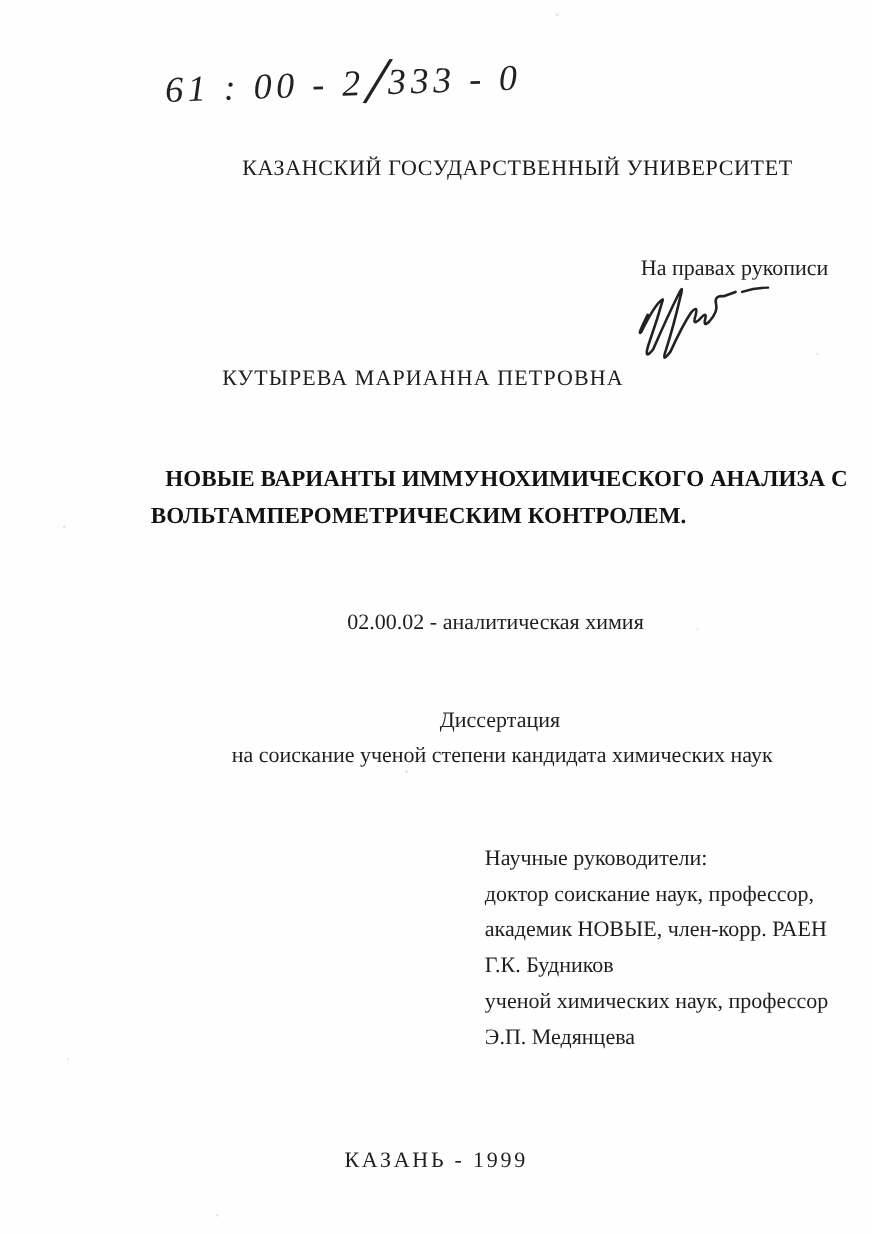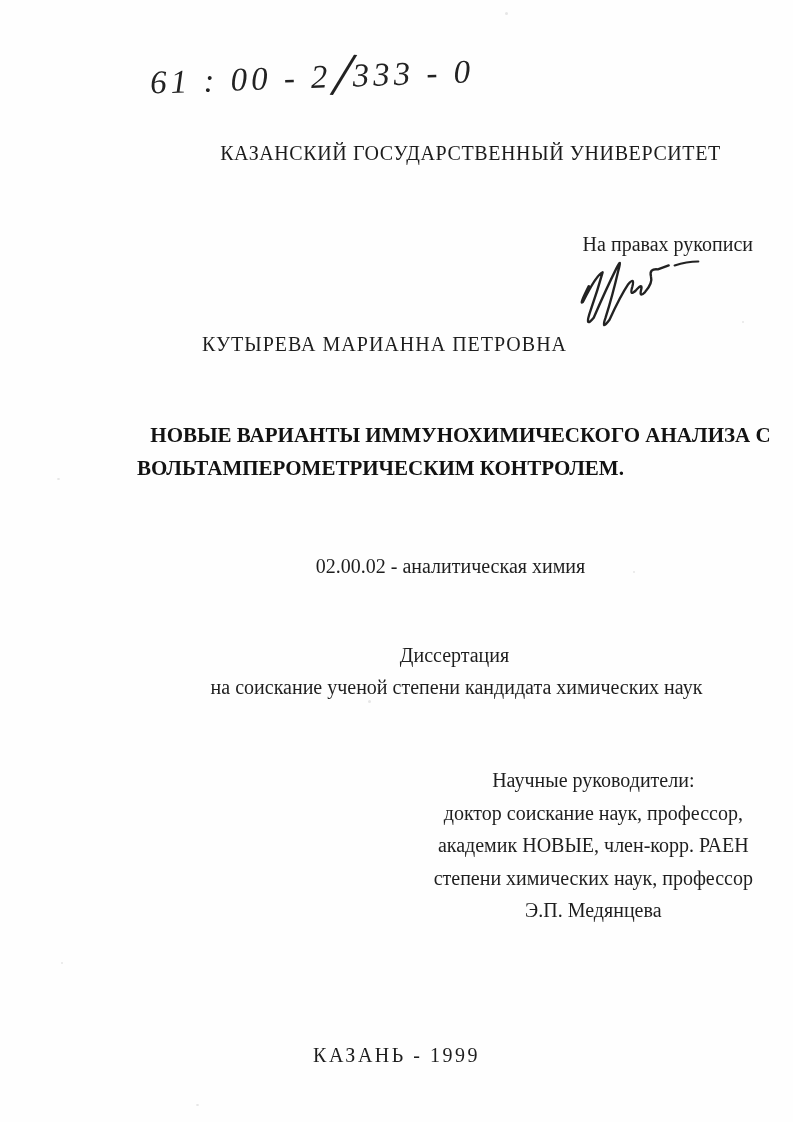--- a/index.html
+++ b/index.html
@@ -96,21 +96,21 @@
     font-size: 20px;
   }
   .degree-line {
     top: 676px;
     margin-left: 60px;
     font-size: 20px;
   }
   .supervisors {
     top: 764px;
     right: 40px;
-    text-align: center;
+    text-align: left;
     font-size: 20px;
     line-height: 32.5px;
     white-space: nowrap;
   }
   .city-year {
     top: 1044px;
     font-size: 20px;
     letter-spacing: 2.5px;
   }
   .speck {
@@ -147,21 +147,22 @@
 
   <div class="abs centered specialty">02.00.02 - аналитическая химия</div>
 
   <div class="abs centered work-type">Диссертация</div>
   <div class="abs centered degree-line">на соискание ученой степени кандидата химических наук</div>
 
   <div class="abs supervisors">
     <div>Научные руководители:</div>
     <div>доктор соискание наук, профессор,</div>
     <div>академик НОВЫЕ, член-корр. РАЕН</div>
-    <div>степени химических наук, профессор</div>
+    <div>Г.К. Будников</div>
+    <div>ученой химических наук, профессор</div>
     <div>Э.П. Медянцева</div>
   </div>
 
   <div class="abs centered city-year">КАЗАНЬ - 1999</div>
 
   <div class="speck" style="left:505px;top:12px;width:3px;height:3px;"></div>
   <div class="speck" style="left:368px;top:700px;width:3px;height:3px;"></div>
   <div class="speck" style="left:57px;top:478px;width:3px;height:2px;"></div>
   <div class="speck" style="left:61px;top:962px;width:2px;height:2px;"></div>
   <div class="speck" style="left:742px;top:321px;width:2px;height:2px;"></div>

